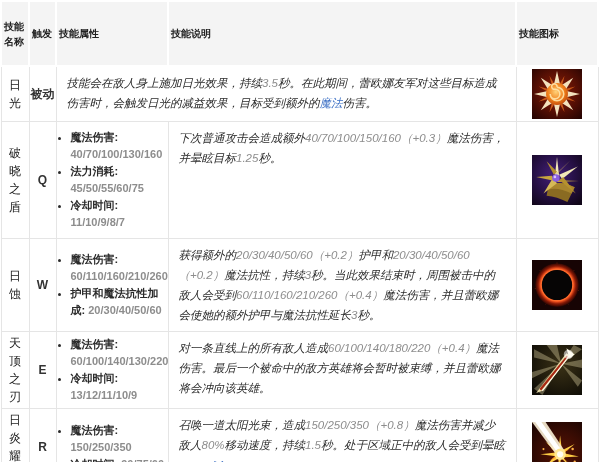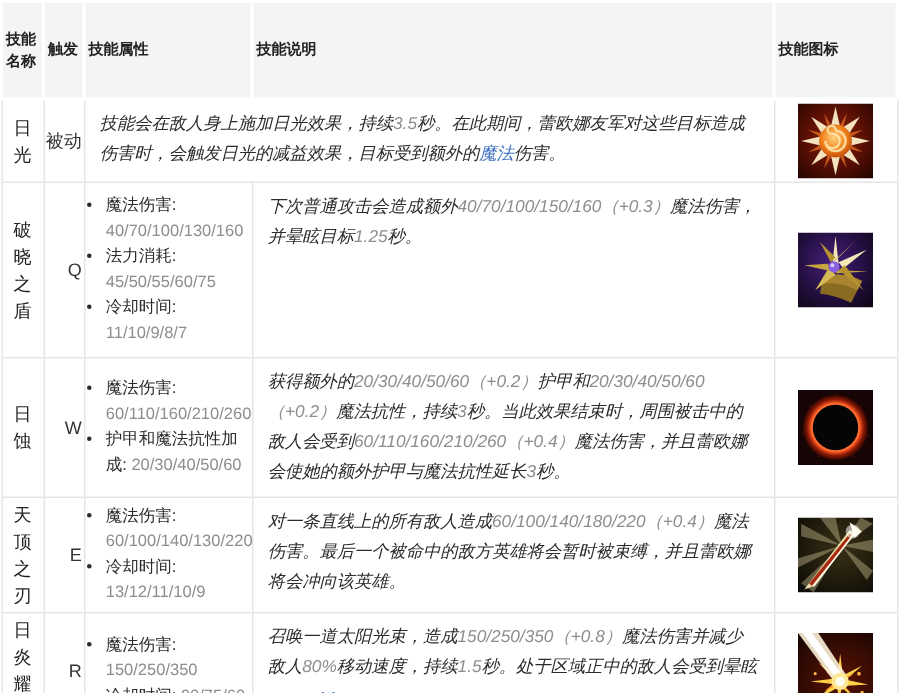--- a/index.html
+++ b/index.html
@@ -25,25 +25,25 @@
   tbody tr:nth-child(1){height:55px;}
   tbody tr:nth-child(2){height:117px;}
   tbody tr:nth-child(3){height:81px;}
   tbody tr:nth-child(4){height:72px;margin-top:12px;}
   tbody tr:nth-child(5){height:65px;}
   td.name{
     text-align:center;vertical-align:middle;padding:2px;
     line-height:18px;word-break:break-all;color:#222;
   }
   td.trigger{
-    text-align:right;vertical-align:middle;padding:2px 1px;
-    line-height:17px;word-break:break-all;color:#333;
+    text-align:center;vertical-align:middle;padding:2px 1px;
+    line-height:17px;word-break:break-all;color:#333;font-weight:bold;
   }
   td.attrs{vertical-align:middle;padding:2px 2px 2px 3px;font-size:11px;line-height:17px;}
-  td.attrs ul{margin:0;padding:0 0 0 11px;list-style:disc;}
+  td.attrs ul{margin:0;padding:0 0 0 11px;list-style:disc;font-weight:bold;}
   td.attrs li{margin:0;padding:0;}
   .attr-value{color:var(--num);white-space:nowrap;}
   td.desc{vertical-align:top;padding:6px 10px;font-size:11.5px;line-height:20px;font-style:italic;}
   .seg-num{color:var(--num);}
   .seg-link{color:var(--link);cursor:pointer;}
   .seg-ref{color:var(--link);font-size:9px;vertical-align:super;cursor:pointer;}
   td.iconcell{text-align:center;vertical-align:middle;padding:2px;}
   td.iconcell svg{display:block;margin:0 auto;}
 </style>
 </head>

